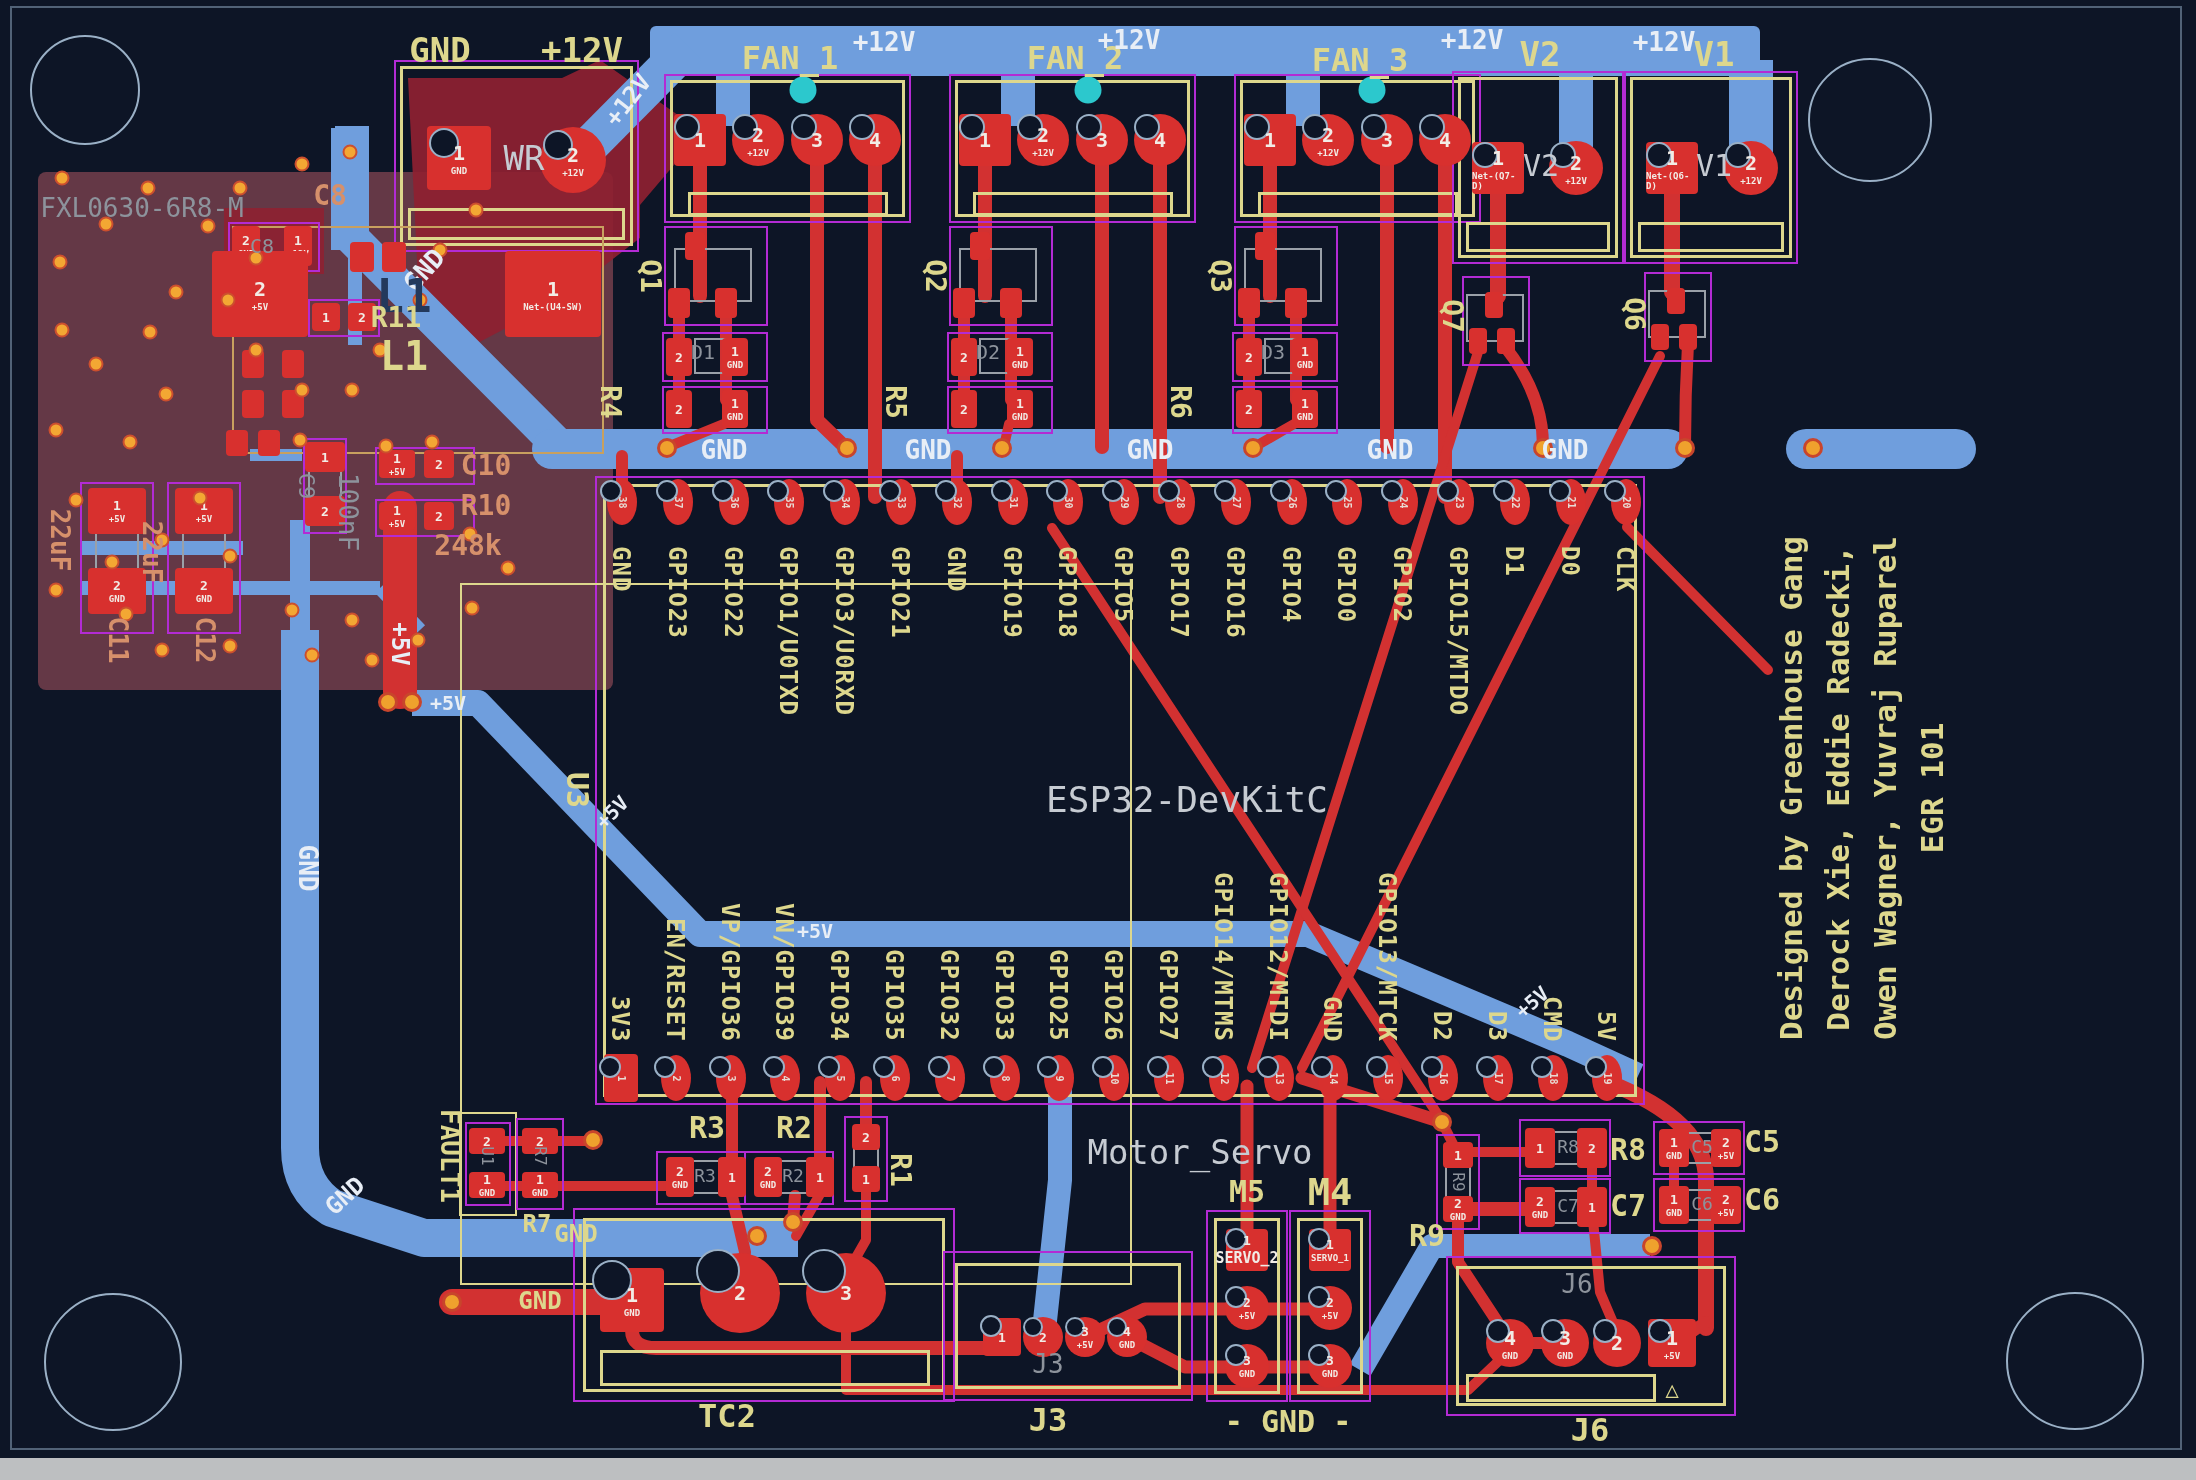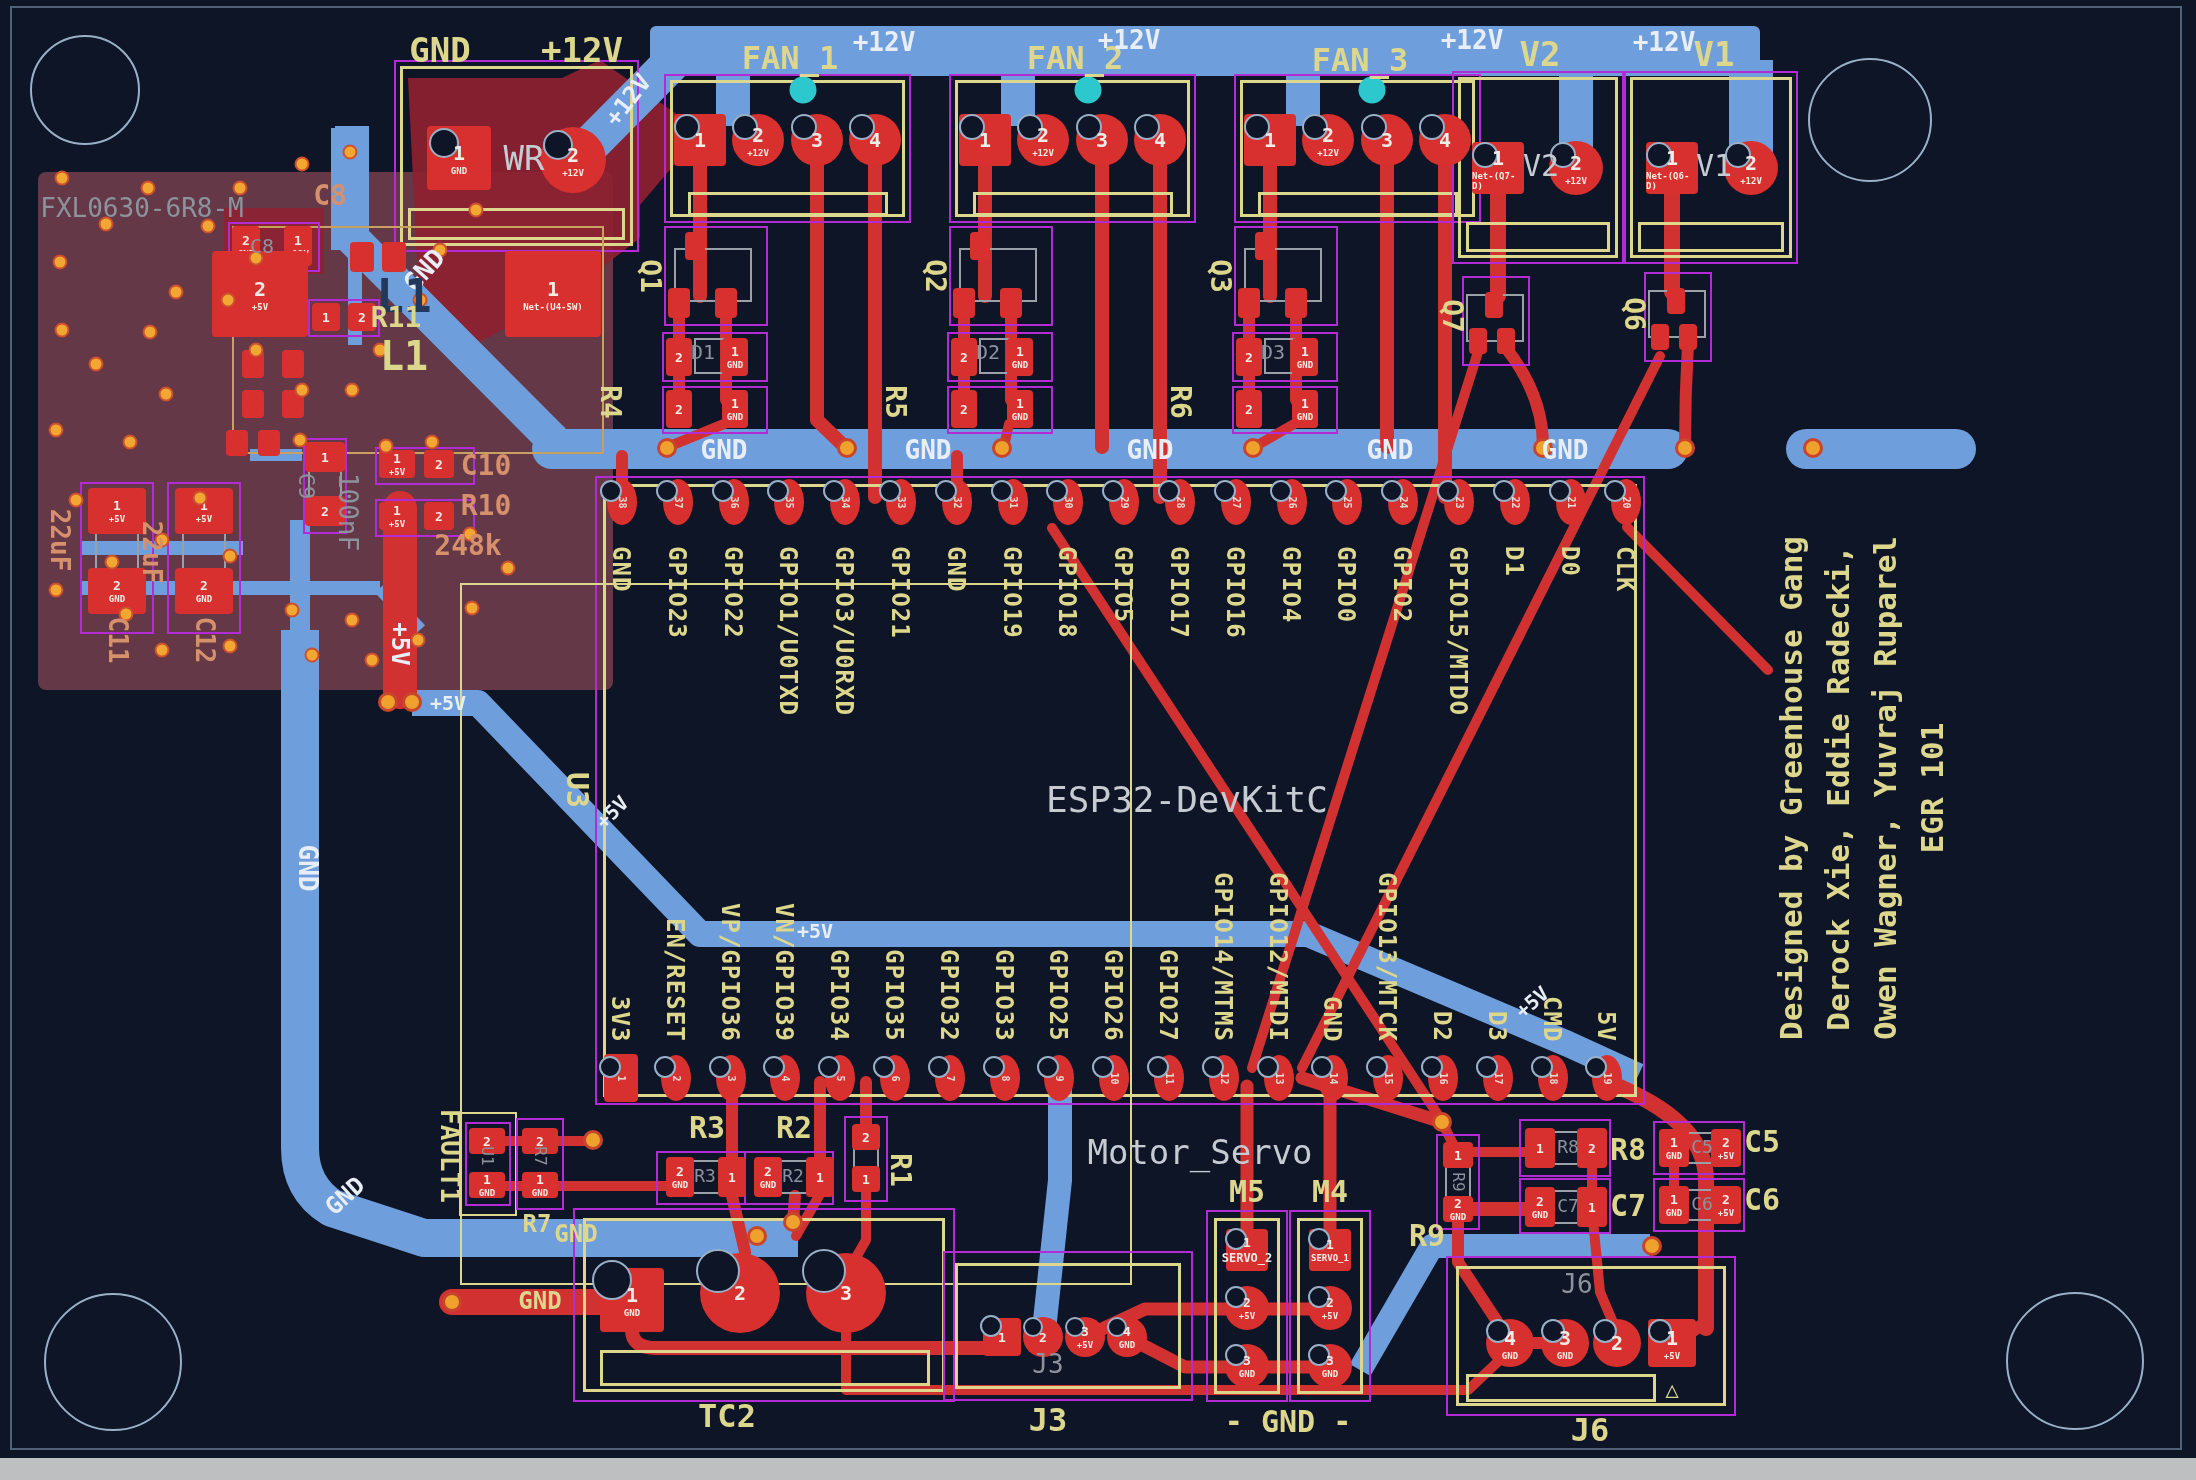--- a/index.html
+++ b/index.html
@@ -500,21 +500,21 @@
       <span style="font-size: 9px; margin-top: 1px; max-width: 80px; overflow: hidden;">+5V</span>
     </div>
     <div class="pad c" style="left: 1127px; top: 1337px; width: 40px; height: 40px;">
       <div class="hole" style="position: absolute; width: 20px; height: 20px; background: rgb(13, 21, 38); border-radius: 50%;"></div>
       <span style="font-size: 13px;">4</span>
       <span style="font-size: 9px; margin-top: 1px; max-width: 80px; overflow: hidden;">GND</span>
     </div>
     <div class="pad" style="left: 1247px; top: 1250px; width: 42px; height: 42px; border-radius: 4px;">
       <div class="hole" style="position: absolute; width: 22px; height: 22px; background: rgb(13, 21, 38); border-radius: 50%;"></div>
       <span style="font-size: 13px;">1</span>
-      <span style="font-size: 12px; margin-top: 1px; max-width: 82px; overflow: hidden; text-align: center;">SERVO_2</span>
+      <span style="font-size: 15px; margin-top: 1px; max-width: 82px; overflow: hidden; text-align: center;">SERVO_2</span>
     </div>
     <div class="pad c" style="left: 1247px; top: 1308px; width: 44px; height: 44px;">
       <div class="hole" style="position: absolute; width: 22px; height: 22px; background: rgb(13, 21, 38); border-radius: 50%;"></div>
       <span style="font-size: 13px;">2</span>
       <span style="font-size: 9px; margin-top: 1px; max-width: 84px; overflow: hidden;">+5V</span>
     </div>
     <div class="pad c" style="left: 1247px; top: 1366px; width: 44px; height: 44px;">
       <div class="hole" style="position: absolute; width: 22px; height: 22px; background: rgb(13, 21, 38); border-radius: 50%;"></div>
       <span style="font-size: 13px;">3</span>
       <span style="font-size: 9px; margin-top: 1px; max-width: 84px; overflow: hidden;">GND</span>
@@ -908,21 +908,21 @@
     <div class="lbl silk" style="left: 794px; top: 1128px; font-size: 30px; z-index: 8;">R2</div>
     <div class="lbl silk" style="left: 900px; top: 1170px; font-size: 28px; z-index: 8; transform: translate(-50%, -50%) rotate(90deg);">R1</div>
     <div class="lbl fab" style="left: 705px; top: 1176px; font-size: 18px; z-index: 8;">R3</div>
     <div class="lbl fab" style="left: 793px; top: 1176px; font-size: 18px; z-index: 8;">R2</div>
     <div class="lbl silk" style="left: 540px; top: 1301px; font-size: 24px; z-index: 8;">GND</div>
     <div class="lbl silk" style="left: 727px; top: 1416px; font-size: 32px; z-index: 8;">TC2</div>
     <div class="lbl fab" style="left: 1048px; top: 1364px; font-size: 26px; z-index: 8;">J3</div>
     <div class="lbl silk" style="left: 1048px; top: 1420px; font-size: 32px; z-index: 8;">J3</div>
     <div class="lbl fabw" style="left: 1200px; top: 1152px; font-size: 34px; z-index: 8;">Motor_Servo</div>
     <div class="lbl silk" style="left: 1247px; top: 1192px; font-size: 30px; z-index: 8;">M5</div>
-    <div class="lbl silk" style="left: 1330px; top: 1192px; font-size: 30px; z-index: 8;">M4</div>
+    <div class="lbl silk" style="left: 1330px; top: 1192px; font-size: 37px; z-index: 8;">M4</div>
     <div class="lbl silk" style="left: 1288px; top: 1422px; font-size: 30px; z-index: 8;">- GND -</div>
     <div class="lbl silk" style="left: 1427px; top: 1236px; font-size: 30px; z-index: 8;">R9</div>
     <div class="lbl fab" style="left: 1458px; top: 1182px; font-size: 16px; z-index: 8; transform: translate(-50%, -50%) rotate(90deg);">R9</div>
     <div class="lbl silk" style="left: 1628px; top: 1150px; font-size: 30px; z-index: 8;">R8</div>
     <div class="lbl fab" style="left: 1568px; top: 1147px; font-size: 18px; z-index: 8;">R8</div>
     <div class="lbl silk" style="left: 1628px; top: 1206px; font-size: 30px; z-index: 8;">C7</div>
     <div class="lbl fab" style="left: 1568px; top: 1206px; font-size: 18px; z-index: 8;">C7</div>
     <div class="lbl silk" style="left: 1762px; top: 1142px; font-size: 30px; z-index: 8;">C5</div>
     <div class="lbl fab" style="left: 1702px; top: 1147px; font-size: 18px; z-index: 8;">C5</div>
     <div class="lbl silk" style="left: 1762px; top: 1200px; font-size: 30px; z-index: 8;">C6</div>

